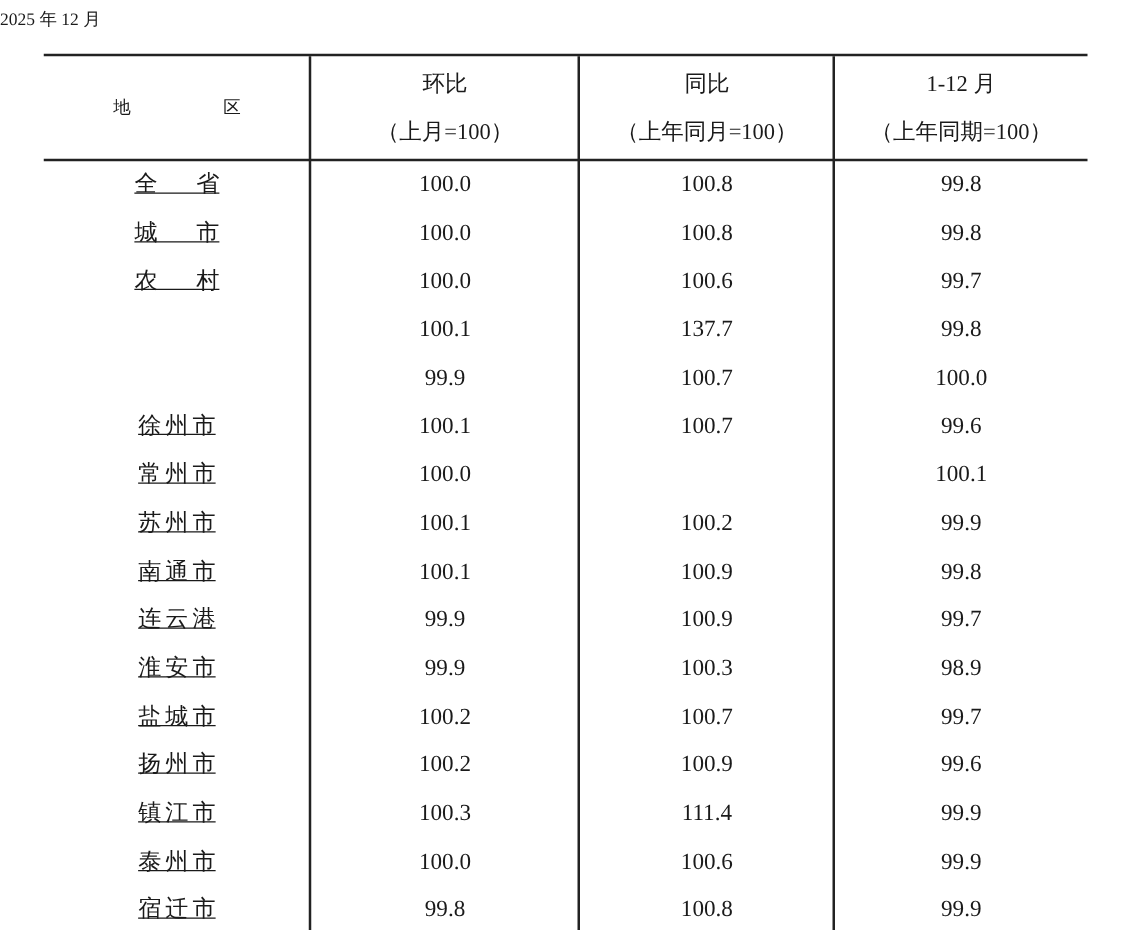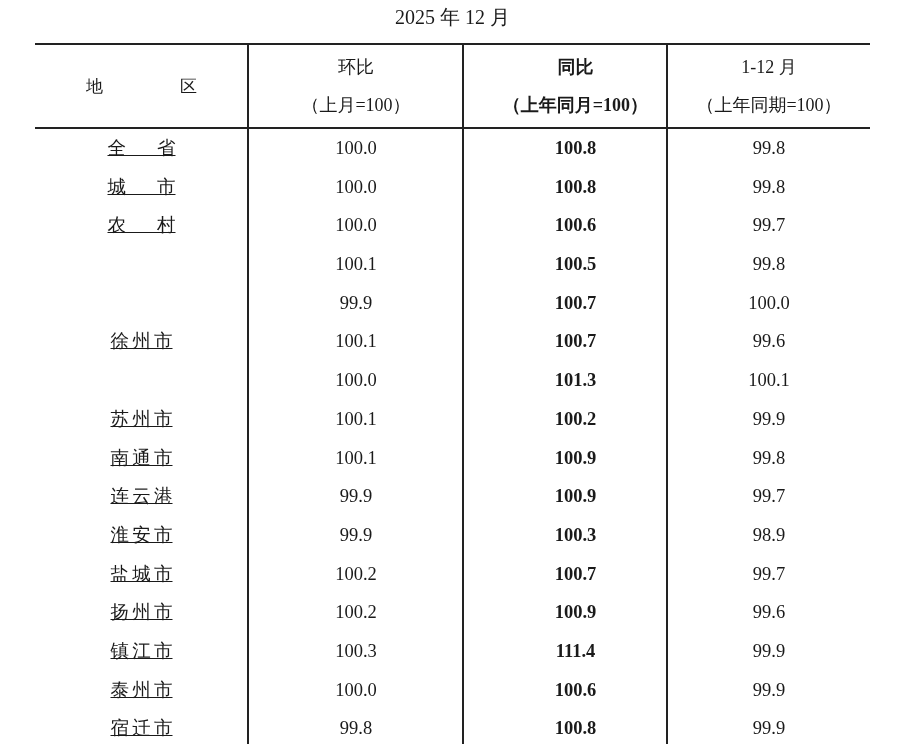--- a/index.html
+++ b/index.html
@@ -9,22 +9,21 @@
     overflow: hidden;
   }
   body {
     position: relative;
     font-family: "Liberation Serif", "DejaVu Serif", serif;
     color: #1a1a1a;
   }
   .caption {
     position: absolute;
     top: 4px; left: 0; width: 905px;
-    text-align: center;
-    font-size: 20px;
+    font-size: 14px;
     line-height: 26px;
   }
   .tbl {
     position: absolute;
     left: 35px; top: 43px;
     width: 835px;
     height: 720px;
     border-top: 2px solid #222;
   }
   .hdr {
@@ -35,30 +34,30 @@
     position: absolute; top: 0; width: 1.5px; height: 720px; background: #222;
   }
   .hcell {
     position: absolute; top: 0; height: 82px;
     display: flex; flex-direction: column; justify-content: center; align-items: center;
     font-size: 18px;
     border-radius: 21px;
   }
   .hcell .l1 { line-height: 38px; }
   .hcell .l2 { line-height: 38px; }
-  .region-hdr { letter-spacing: 30px; padding-left: 30px; font-size: 17px; }
+  .region-hdr { letter-spacing: 30px; padding-left: 30px; font-size: 14px; }
   .rows { position: absolute; left: 0; top: 84px; width: 835px; }
   .row { position: relative; height: 38.7px; }
   .cell {
     position: absolute; top: 0; height: 38.7px; line-height: 38.7px;
     text-align: center; font-size: 18.5px;
   }
   .c0 { left: 0; width: 213px; }
   .c1 { left: 214px; width: 214px; }
-  .c2 { left: 439px; width: 203px; font-weight: bold; }
+  .c2 { left: 429px; width: 203px; }
   .c3 { left: 633px; width: 202px; }
   .c0 span.name { display: inline-block; text-align: justify; text-align-last: justify; width: 62px; text-decoration: underline; }
 </style>
 </head>
 <body>
 
 <div class="caption">2025 年 12 月</div>
 
 <div class="tbl">
   <div class="hdr">
@@ -97,37 +96,37 @@
     <div class="cell c3">99.8</div>
   </div>
       <div class="row">
     <div class="cell c0"><span class="name" style="width: 68px;">农村</span></div>
     <div class="cell c1">100.0</div>
     <div class="cell c2">100.6</div>
     <div class="cell c3">99.7</div>
   </div>
       <div class="row">
     <div class="cell c1">100.1</div>
-    <div class="cell c2">100.5</div>
+    <div class="cell c2">137.7</div>
     <div class="cell c3">99.8</div>
   </div>
       <div class="row">
     <div class="cell c1">99.9</div>
     <div class="cell c2">100.7</div>
     <div class="cell c3">100.0</div>
   </div>
       <div class="row">
     <div class="cell c0"><span class="name">徐州市</span></div>
     <div class="cell c1">100.1</div>
     <div class="cell c2">100.7</div>
     <div class="cell c3">99.6</div>
   </div>
       <div class="row">
+    <div class="cell c0"><span class="name">常州市</span></div>
     <div class="cell c1">100.0</div>
-    <div class="cell c2">101.3</div>
     <div class="cell c3">100.1</div>
   </div>
       <div class="row">
     <div class="cell c0"><span class="name">苏州市</span></div>
     <div class="cell c1">100.1</div>
     <div class="cell c2">100.2</div>
     <div class="cell c3">99.9</div>
   </div>
       <div class="row">
     <div class="cell c0"><span class="name">南通市</span></div>

